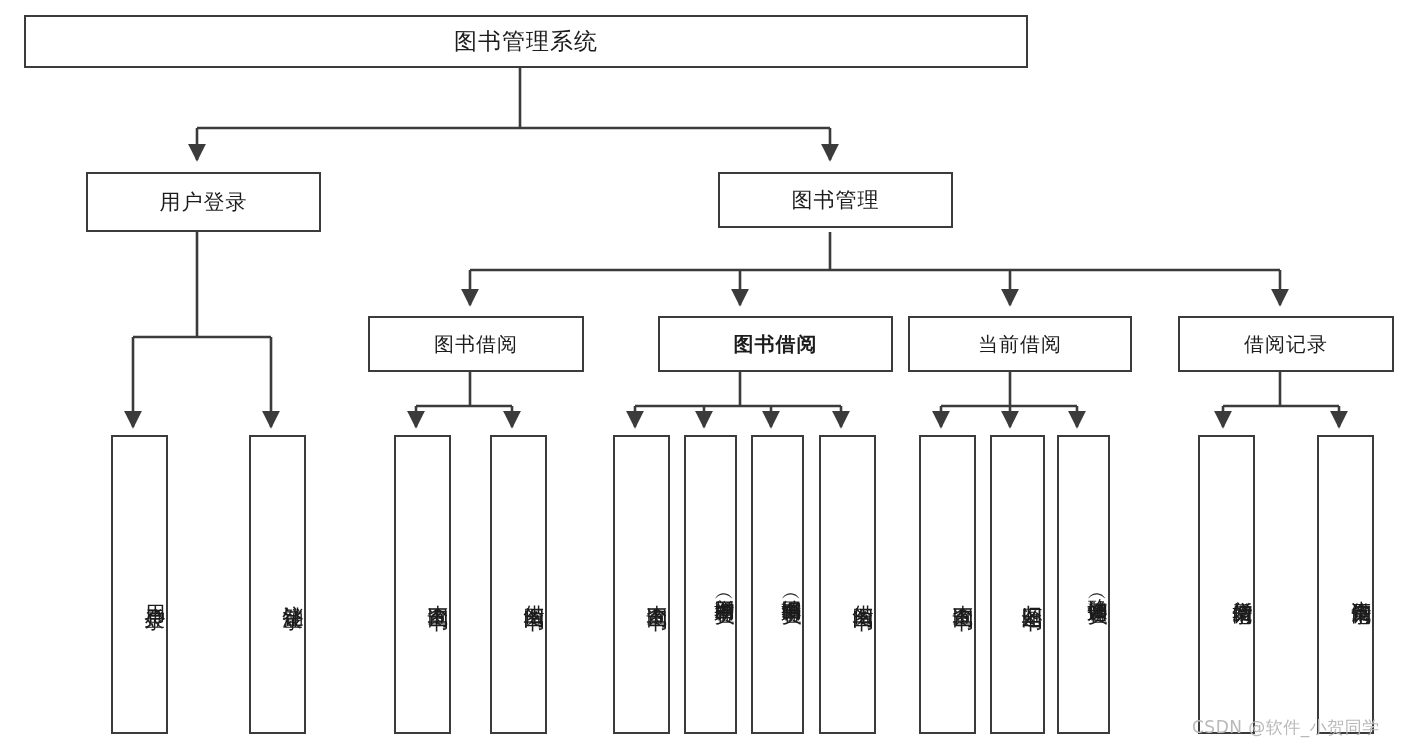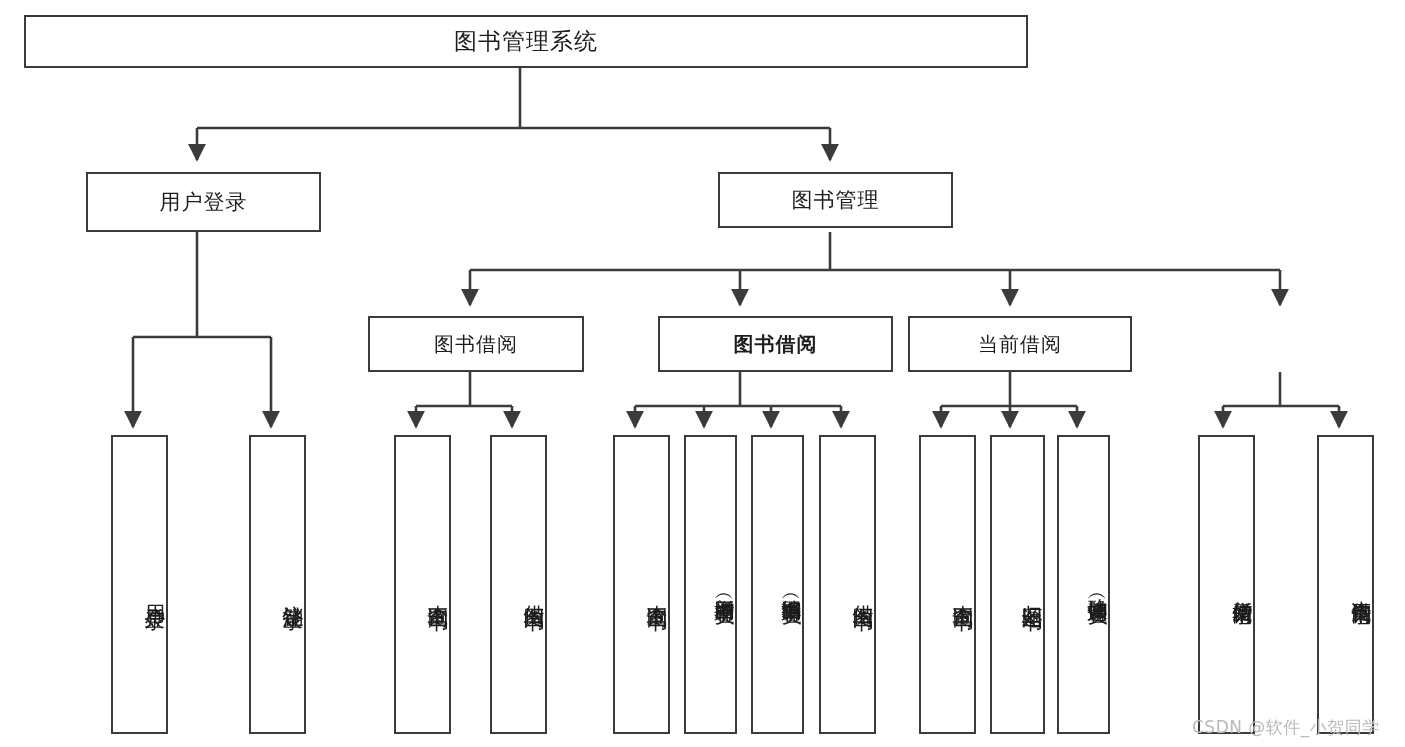--- a/index.html
+++ b/index.html
@@ -107,20 +107,21 @@
   </svg>
 
   <div class="node root" style="left:18px;top:15px;width:1004px;height:53px;">图书管理系统</div>
 
   <div class="node lvl2" style="left:80px;top:172px;width:235px;height:60px;">用户登录</div>
   <div class="node lvl2" style="left:712px;top:172px;width:235px;height:56px;">图书管理</div>
 
   <div class="node lvl3" style="left:362px;top:316px;width:216px;height:56px;">图书借阅</div>
   <div class="node lvl3" style="left:652px;top:316px;width:235px;height:56px;font-weight:bold;">图书借阅</div>
   <div class="node lvl3" style="left:902px;top:316px;width:224px;height:56px;">当前借阅</div>
+  <div class="node lvl3" style="left:1172px;top:316px;width:216px;height:56px;">借阅记录</div>
 
   <div class="node leaf" style="left:105px;top:435px;width:57px;height:299px;">用户登录</div>
   <div class="node leaf" style="left:243px;top:435px;width:57px;height:299px;">注销登录</div>
 
   <div class="node leaf" style="left:388px;top:435px;width:57px;height:299px;">查询图书</div>
   <div class="node leaf" style="left:484px;top:435px;width:57px;height:299px;">借阅图书</div>
 
   <div class="node leaf" style="left:607px;top:435px;width:57px;height:299px;">查询图书</div>
   <div class="node leaf tall" style="left:678px;top:435px;width:53px;height:299px;">新增图书（管理员）</div>
   <div class="node leaf tall" style="left:745px;top:435px;width:53px;height:299px;">编辑图书（管理员）</div>

